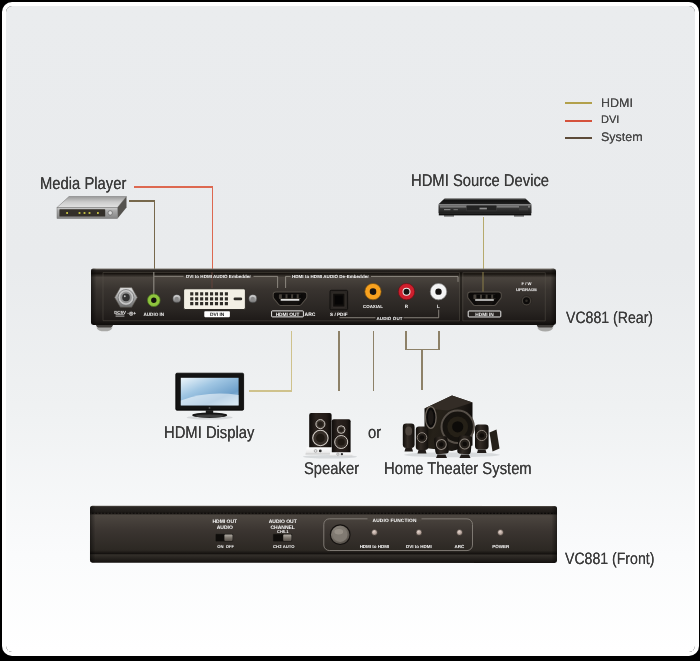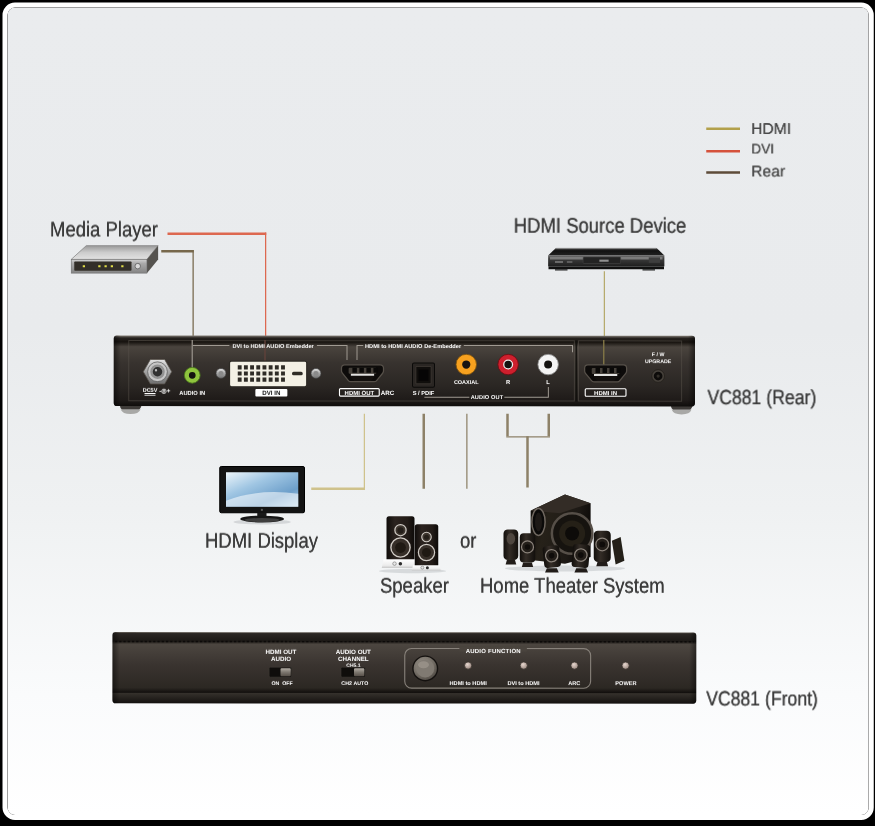--- a/index.html
+++ b/index.html
@@ -18,21 +18,21 @@
 </head>
 <body>
 <div id="stage">
   <div class="card"></div>
 
   <div class="ln" style="left:565px;top:102px;width:27px;height:2px;background:#b2a04b;"></div>
   <div class="ln" style="left:565px;top:120px;width:27px;height:2px;background:#d5523c;"></div>
   <div class="ln" style="left:565px;top:137px;width:27px;height:2px;background:#5d4b39;"></div>
   <div class="lbl" style="left:601px;top:95.9px;font-size:12.5px;color:#4a4a4a;">HDMI</div>
   <div class="lbl" style="left:601px;top:113.9px;font-size:11px;color:#4a4a4a;">DVI</div>
-  <div class="lbl" style="left:601px;top:130.4px;font-size:12.5px;color:#4a4a4a;">Rear</div>
+  <div class="lbl" style="left:601px;top:130.4px;font-size:12.5px;color:#4a4a4a;">System</div>
 
   <div class="lbl big" style="left:40px;top:173.9px;">Media Player</div>
   <div class="lbl big" style="left:411.4px;top:170.9px;">HDMI Source Device</div>
   <div class="lbl big" style="left:164px;top:422.7px;">HDMI Display</div>
   <div class="lbl big" style="left:303.6px;top:458.9px;">Speaker</div>
   <div class="lbl big" style="left:368px;top:422.6px;">or</div>
   <div class="lbl big" style="left:384.2px;top:458.9px;">Home Theater System</div>
   <div class="lbl vc" style="left:566px;top:308.8px;">VC881 (Rear)</div>
   <div class="lbl vc" style="left:565px;top:549.8px;">VC881 (Front)</div>
 

